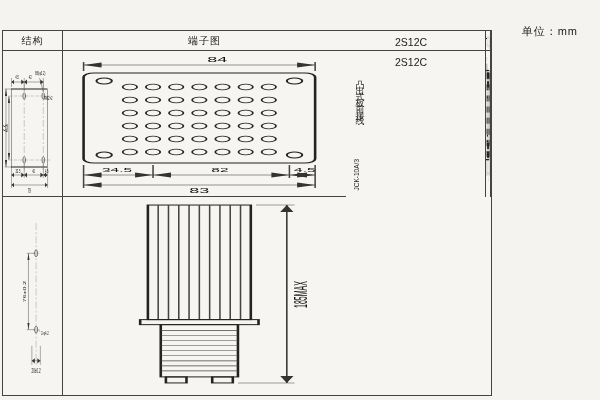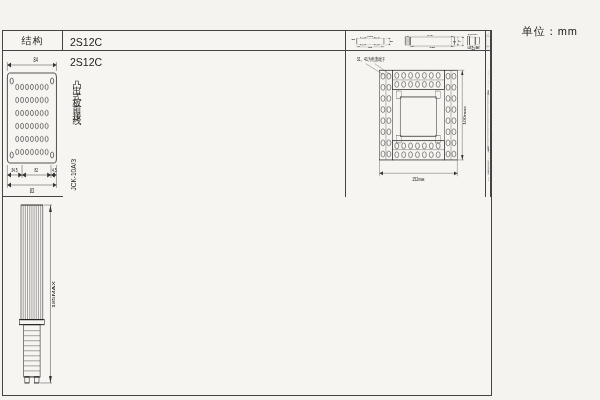--- a/index.html
+++ b/index.html
@@ -6,21 +6,21 @@
   html,body { width:600px; height:400px; }
   body { font-family:"Liberation Sans","DejaVu Sans",sans-serif; background:#f4f3ef; color:#1a1a1a; position:relative; overflow:hidden; }
   .unit { position:absolute; top:24px; right:22px; font-size:11px; letter-spacing:1px; }
   .tbl { position:absolute; left:2px; top:30px; width:490px; height:366px; border:1px solid #444;
          display:grid; grid-template-columns:60px 283px 140px 1fr; grid-template-rows:20px 146px 1fr; background:#f6f5f1; }
   .cell { border-right:1px solid #444; border-bottom:1px solid #444; overflow:hidden; position:relative; }
   .cell.last { border-right:none; }
   .cell.bot { border-bottom:none; }
   .hdr { display:flex; align-items:center; justify-content:center; font-size:10px; letter-spacing:1px; }
   .struct { display:flex; flex-direction:column; align-items:flex-start; padding:5px 3px 7px 7px; }
-  .model { font-size:10.5px; margin-bottom:5px; }
+  .model { font-size:10.5px; margin-bottom:5px;margin-left:42px; }
   .vtext { writing-mode:vertical-rl; text-orientation:upright; font-size:9px; letter-spacing:2px; }
   .r2 .vtext { letter-spacing:6px; }
   .pno { writing-mode:vertical-rl; transform:rotate(180deg); font-size:6.5px; margin-top:auto; }
   svg { display:block; }
   svg text { font-size:7px; fill:#111; font-family:inherit; }
   svg text.s { font-size:6px; }
   .ln  { stroke:#222; stroke-width:1;  fill:none; }
   .ln2 { stroke:#222; stroke-width:.8; fill:none; }
   .th  { stroke:#444; stroke-width:.6; fill:none; }
   .dim { stroke:#333; stroke-width:.6; fill:none; marker-start:url(#arr); marker-end:url(#arr); }
@@ -35,20 +35,21 @@
       <path d="M0,0.4 L7,3 L0,5.6 Z" fill="#333"></path>
     </marker>
   </defs>
 </svg>
 
 <div class="unit">单位：mm</div>
 
 <div class="tbl">
 
   <div class="cell hdr">结构</div>
+  <div class="cell hdr last">端子图</div>
 
   <div class="cell struct r1">
     <div class="model">2S12C</div>
     <div class="vtext">凸出式板后接线</div>
     <div class="pno">JCK-10A/3</div>
   </div>
 
   <div class="cell">
     <svg width="100%" height="100%" viewBox="0 0 282 145" preserveAspectRatio="none">
       <g class="ln">

